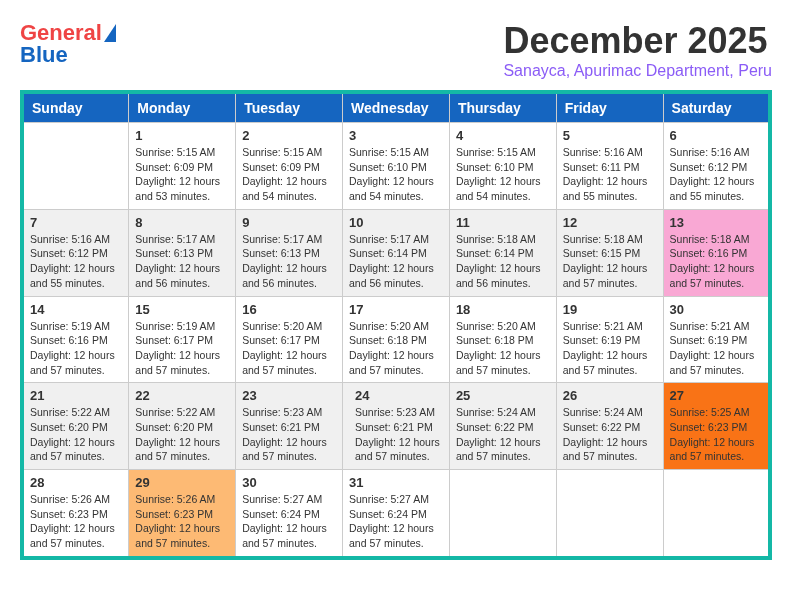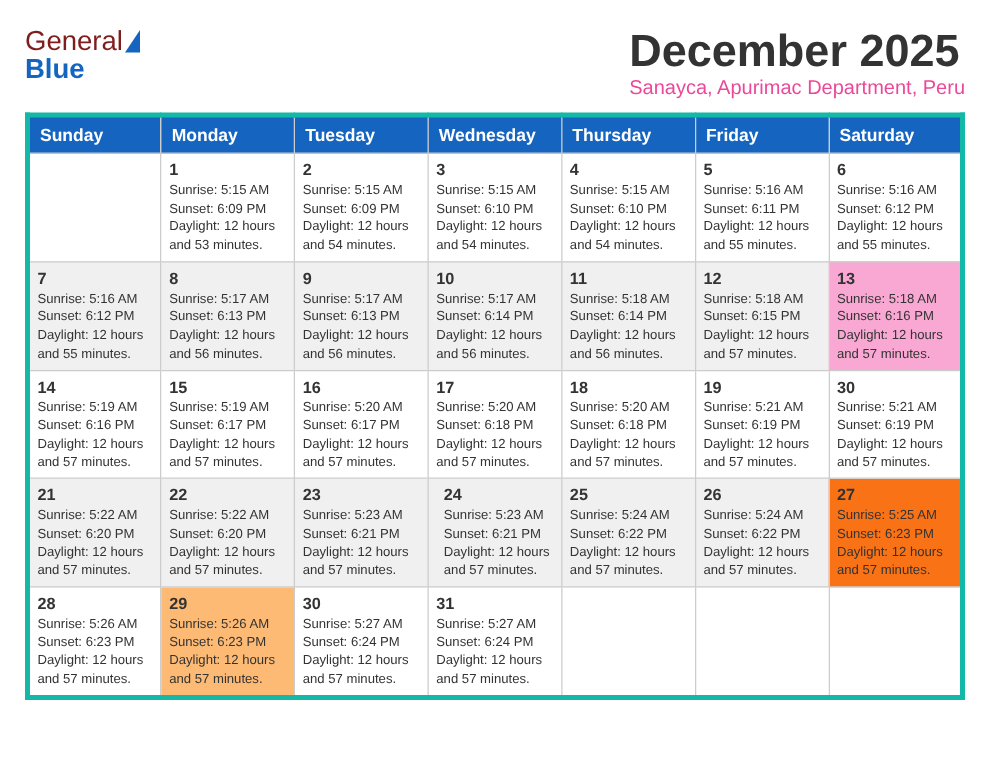--- a/index.html
+++ b/index.html
@@ -38,21 +38,21 @@
       text-align: left;
     }
     .title-block h1 {
       font-size: 36px;
       font-weight: bold;
       color: #333;
     }
     .title-block h2 {
       font-size: 16px;
       font-weight: normal;
-      color: #ec4899;
+      color: #8b5cf6;
     }
     .calendar {
       width: 100%;
       border-collapse: collapse;
       border: 4px solid #14b8a6;
     }
     .calendar th {
       background-color: #1565C0;
       color: #fff;
       text-align: left;
@@ -88,21 +88,21 @@
       color: #333;
     }
     .empty { background: #fff !important; }
   </style>
 </head>
 <body>
 
 <div class="header">
   <div class="logo">
     <div class="logo-line">
-      <span style="font-size:22px;font-weight:normal;color:#7f1d1d;">General</span>
+      <span style="font-size:22px;font-weight:bold;color:#ef4444;">General</span>
       <span class="logo-triangle"></span>
     </div>
     <span style="font-size:22px;font-weight:bold;color:#1565C0;margin-top:-4px;">Blue</span>
   </div>
   <div class="title-block">
     <h1>December 2025</h1>
     <h2>Sanayca, Apurimac Department, Peru</h2>
   </div>
 </div>
 

